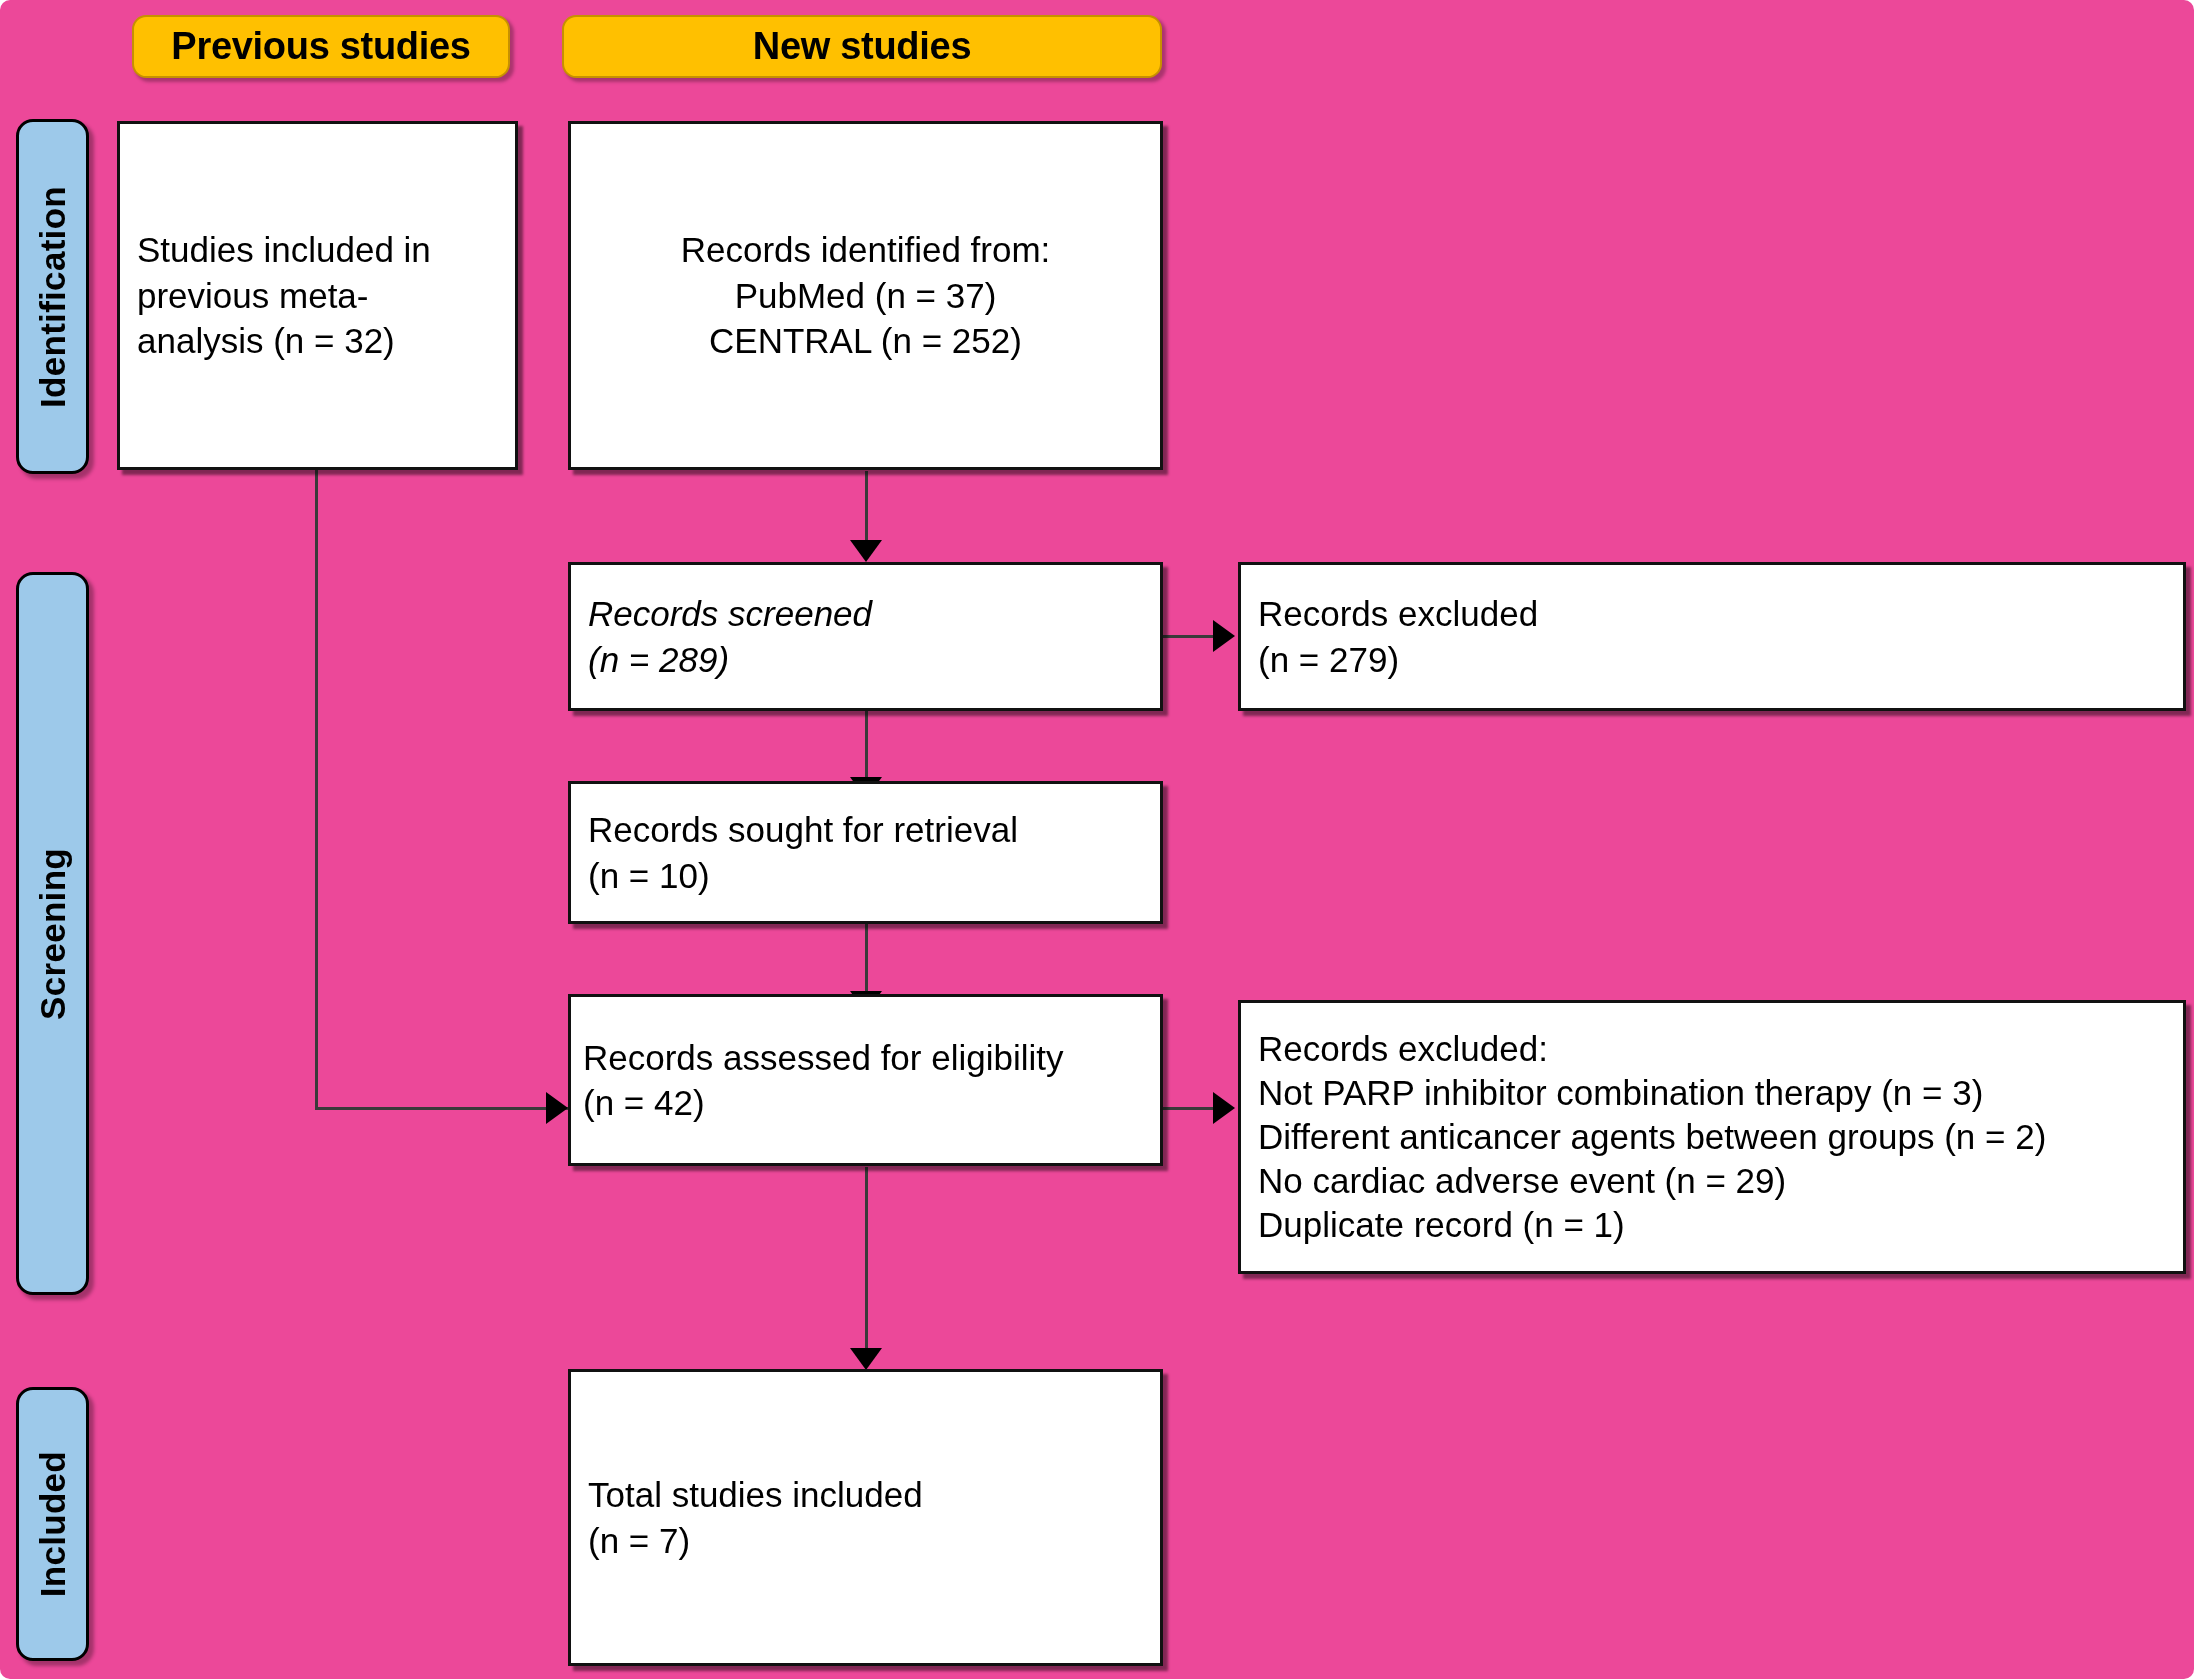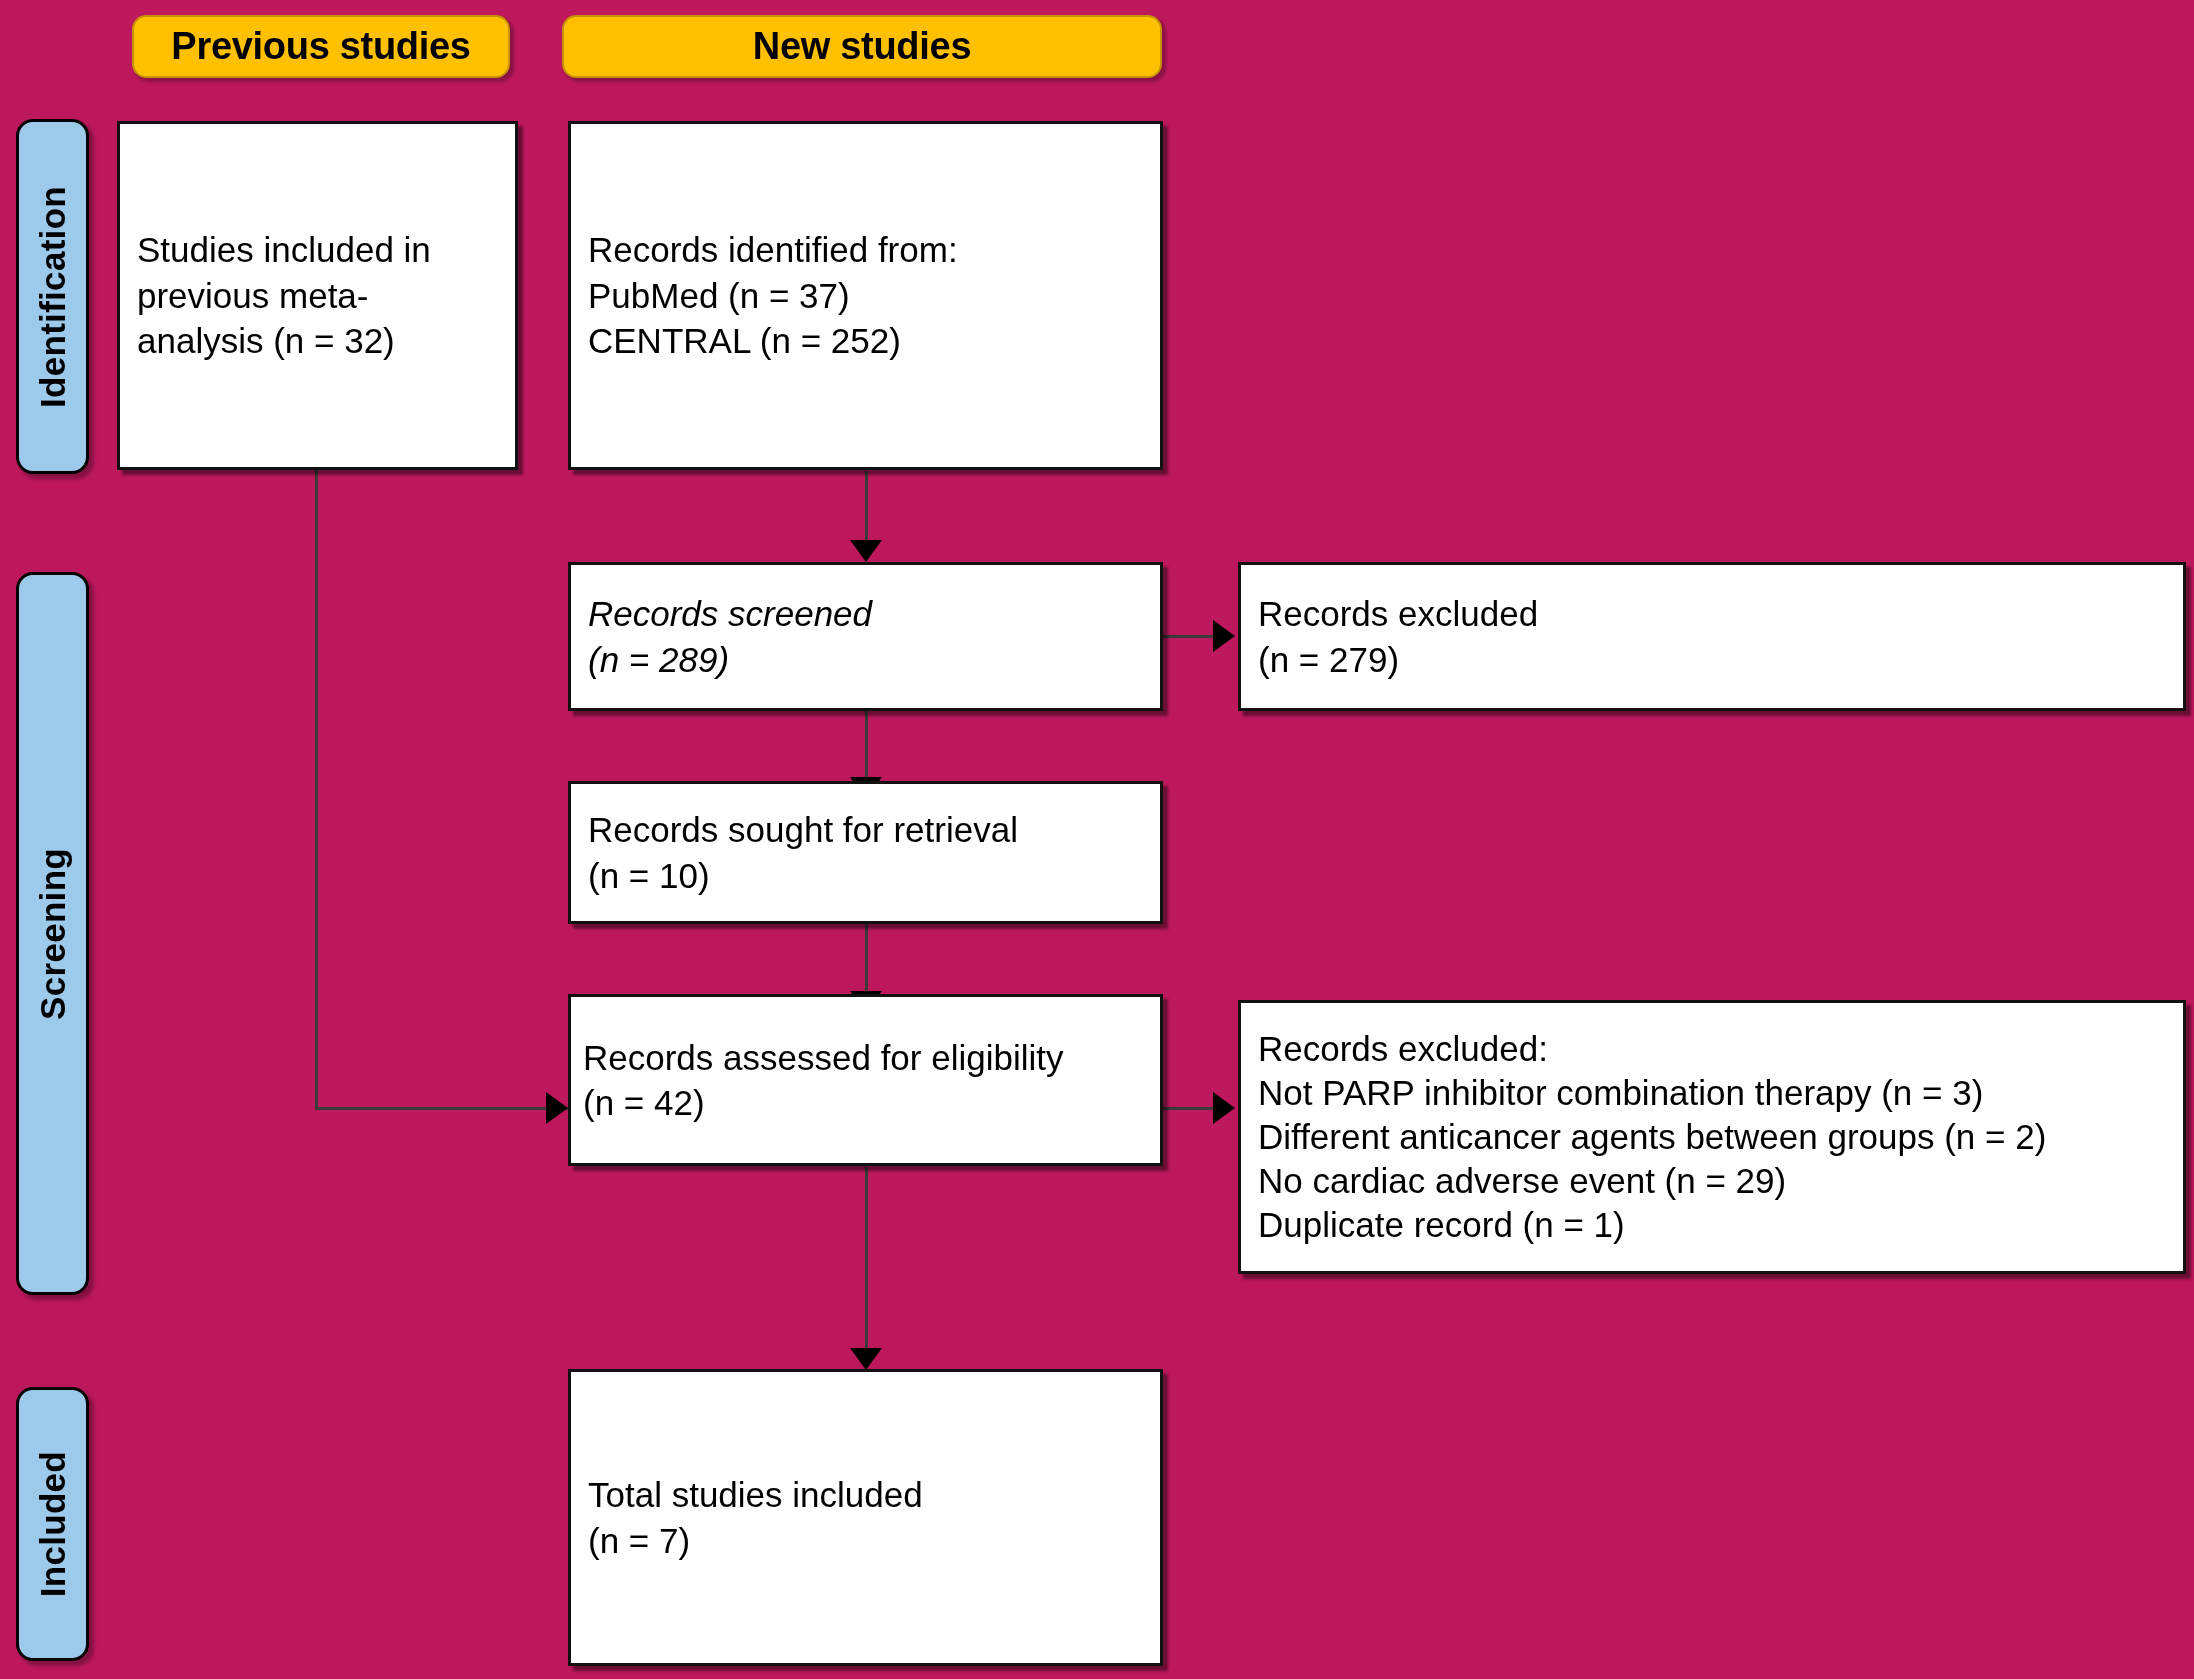--- a/index.html
+++ b/index.html
@@ -7,22 +7,23 @@
     padding: 0;
     background: #ffffff;
   }
   body {
     font-family: "Liberation Sans", sans-serif;
   }
   #canvas {
     position: relative;
     width: 2194px;
     height: 1679px;
-    background: #be185d;
+    background: #ec4899;
     overflow: hidden;
+    border-radius: 10px;
   }
 
   
   .banner {
     position: absolute;
     background: #FFC000;
     border: 2px solid #C79100;
     border-radius: 14.3px;
     box-shadow: 3.9px 3.9px 3.3px rgba(0,0,0,0.28);
     display: flex;
@@ -151,21 +152,21 @@
 
   <div class="vline" style="left:865px; top:1167px; height:184px;"></div>
   <div class="arrow-down" style="left:850px; top:1348px;"></div>
 
   <div class="nodebox" style="left:117px; top:121px; width:401px; height:349px;">
     <div class="line">Studies included in</div>
     <div class="line">previous meta-</div>
     <div class="line">analysis (n = 32)</div>
   </div>
 
-  <div class="nodebox" style="left:568px; top:121px; width:595px; height:349px;">
+  <div class="nodebox" style="left:568px; top:121px; width:595px; height:349px;text-align:center;">
     <div class="line">Records identified from:</div>
     <div class="line">PubMed (n = 37)</div>
     <div class="line">CENTRAL (n = 252)</div>
   </div>
 
   <div class="nodebox" style="left:568px; top:562px; width:595px; height:149px;font-style:italic;">
     <div class="line">Records screened</div>
     <div class="line">(n = 289)</div>
   </div>
 

